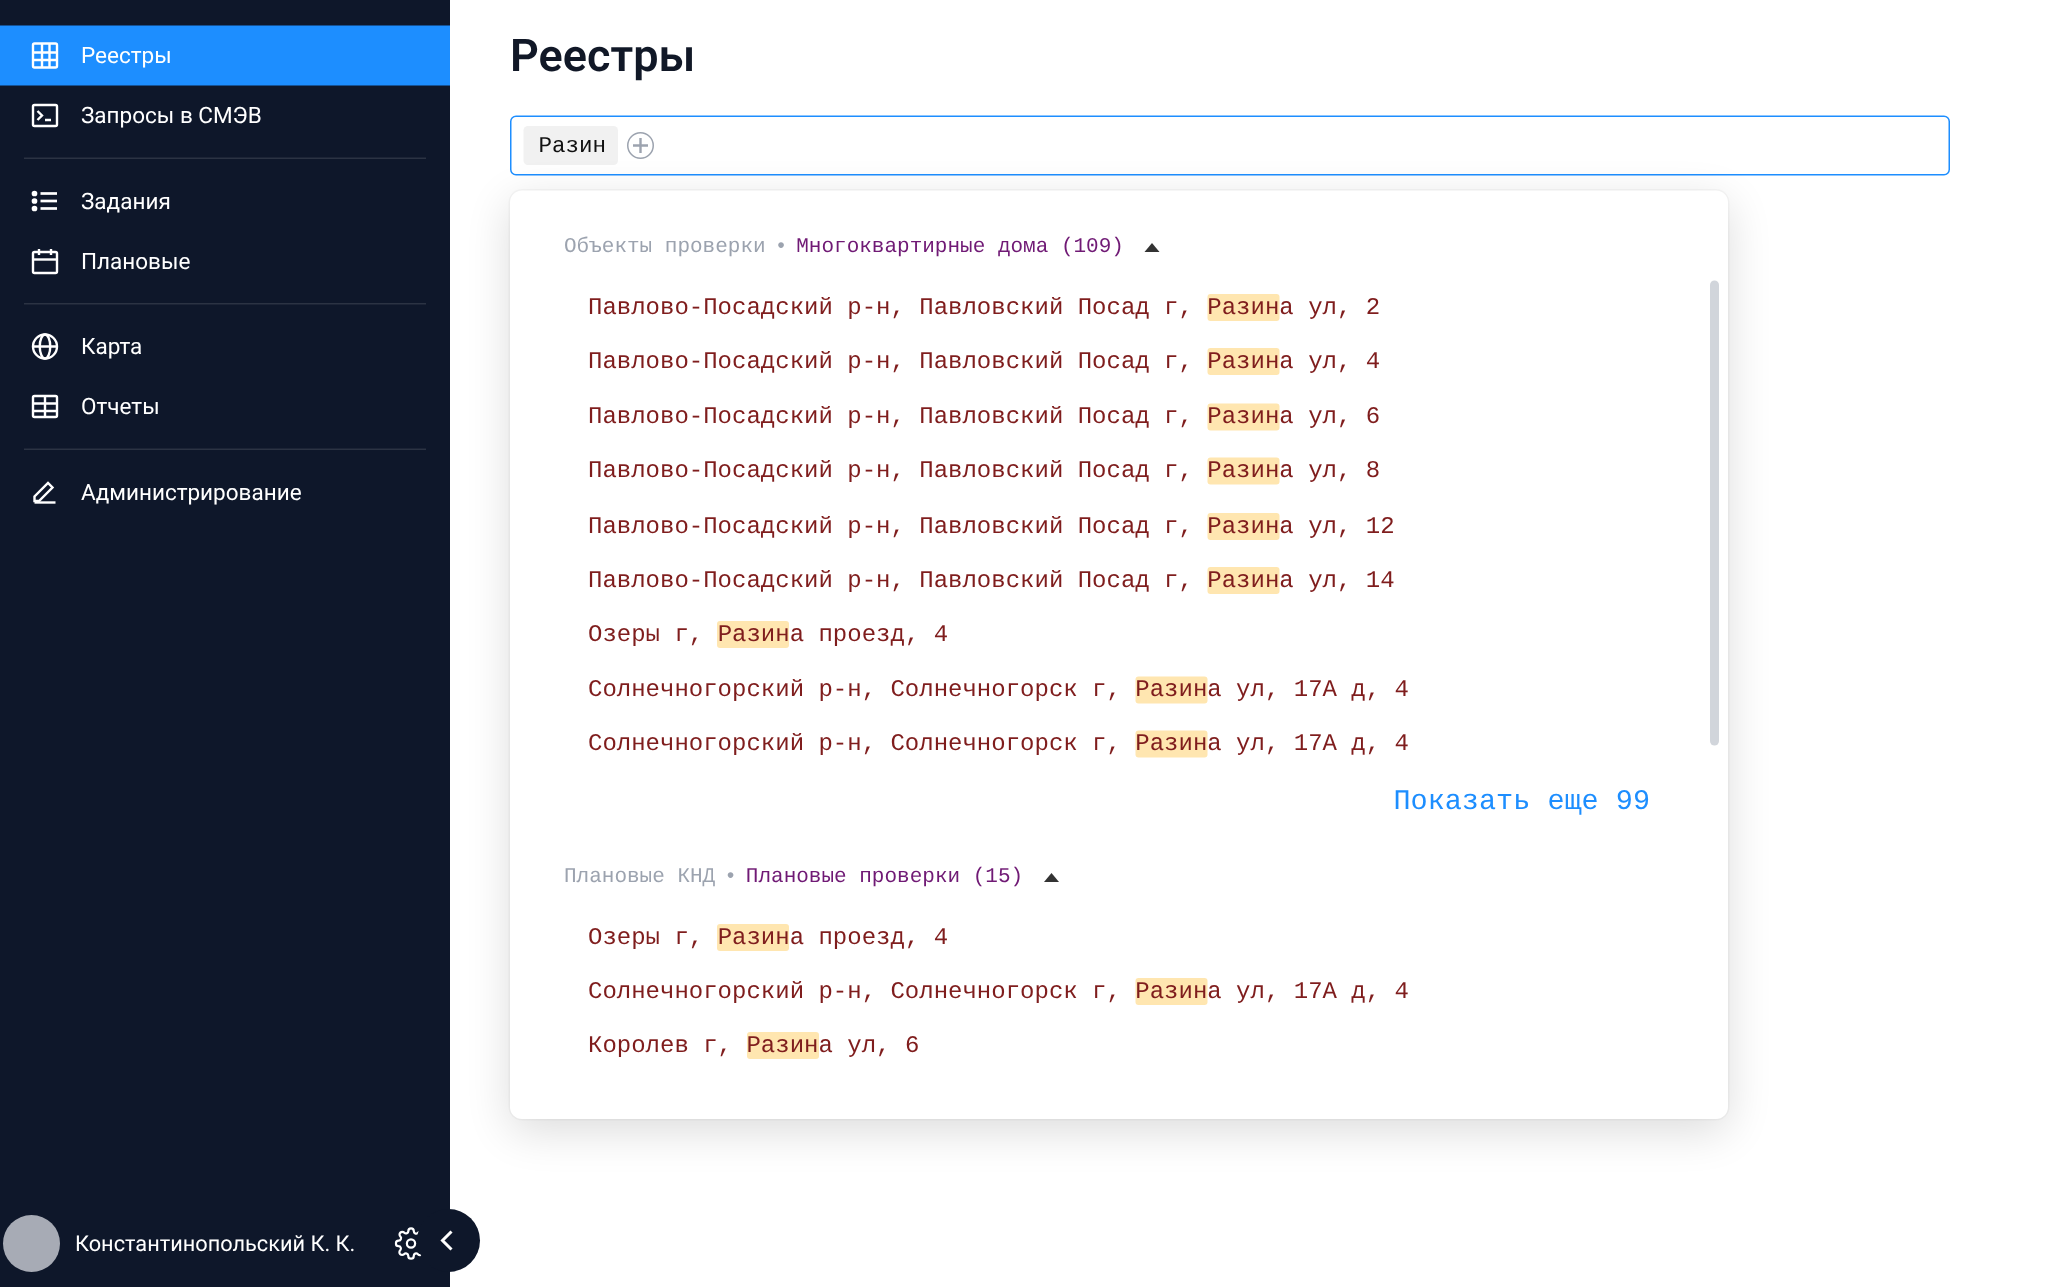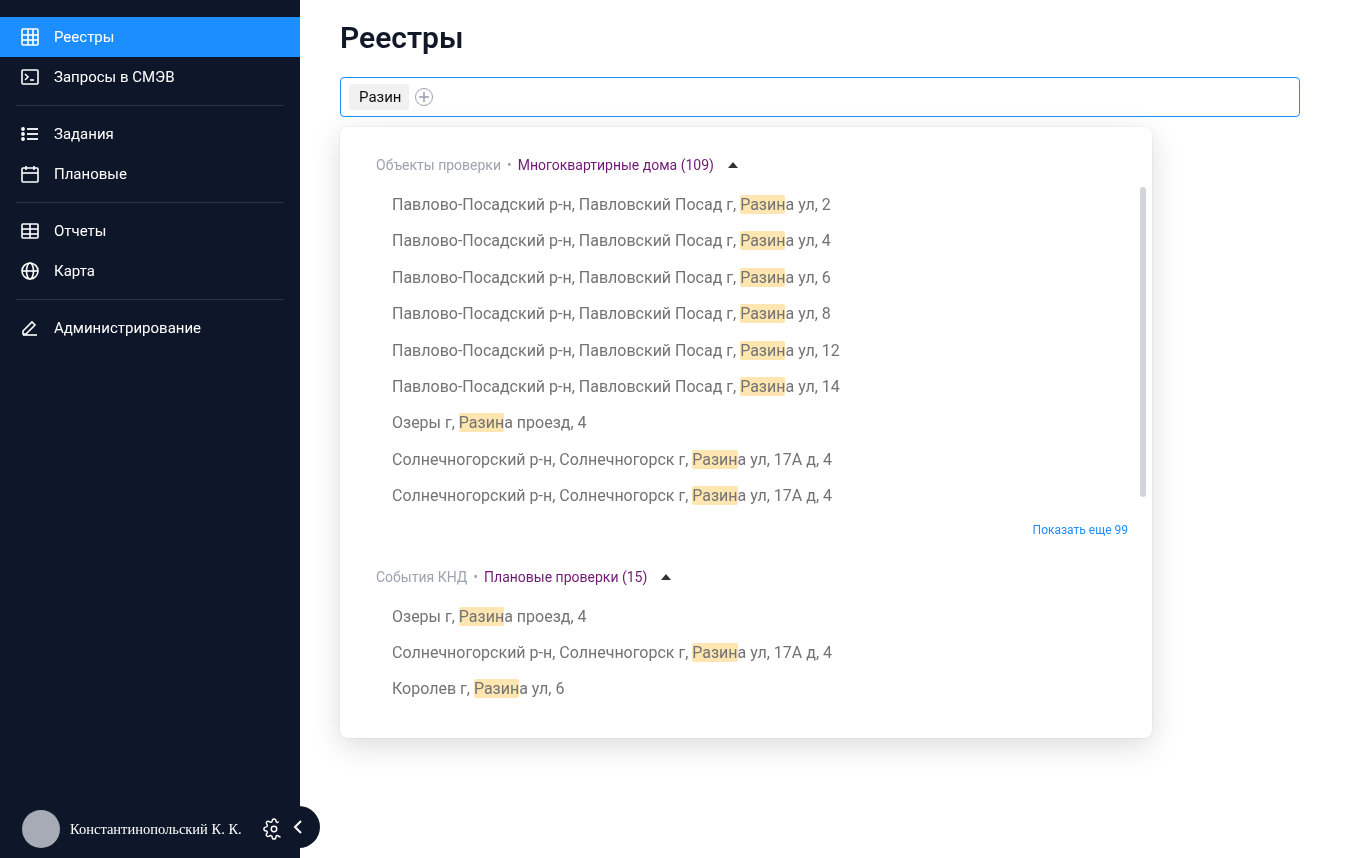--- a/index.html
+++ b/index.html
@@ -45,23 +45,22 @@
 .nav-item svg { stroke: currentColor; fill: none; }
 .nav-divider {
   height: 1px;
   background: rgba(255,255,255,.12);
   margin: 8px 16px;
 }
 .sidebar-footer {
   height: 58px;
   display: flex;
   align-items: center;
-  padding: 0 10px 0 22px;
+  padding: 0 10px 0 2px;
   position: relative;
-  font-family: Liberation Serif, serif;
 }
 .avatar {
   width: 38px; height: 38px; border-radius: 50%;
   background: #a7abb5;
   flex-shrink: 0;
 }
 .username {
   margin-left: 10px;
   font-size: 14.5px;
   color: #fff;
@@ -95,21 +94,21 @@
   padding: 20px 40px 0 40px;
   overflow: auto;
   position: relative;
 }
 .page-title {
   font-size: 30px;
   font-weight: 600;
   margin-bottom: 22px;
   color: #111827;
 }
-.search-wrap { position: relative; width: 960px; }
+.search-wrap { position: relative; width: 960px; font-family: Liberation Mono, monospace; }
 .search-box {
   display: flex;
   align-items: center;
   border: 1px solid #1d8eff;
   border-radius: 4px;
   height: 40px;
   padding: 0 8px;
 }
 .tag {
   display: inline-flex;
@@ -167,31 +166,31 @@
   position: absolute;
   right: 6px;
   top: 0;
   width: 6px;
   height: 310px;
   background: #d1d5db;
   border-radius: 3px;
 }
 .result-item {
   font-size: 16px;
-  color: #737373;
+  color: #7f1d1d;
   padding: 7px 52px;
   cursor: pointer;
   line-height: 1.4;
 }
 .hl { background: #ffe6b0; border-radius: 2px; padding: 0 0; }
 .show-more {
   text-align: right;
-  padding: 8px 24px 18px;
+  padding: 8px 52px 18px;
   color: #1d8eff;
-  font-size: 12px;
+  font-size: 19px;
   cursor: pointer;
 }
 .group2 { margin-top: 14px; }
 </style>
 </head>
 <body>
 
 <div class="app">
   <aside class="sidebar">
     <nav class="nav">
@@ -239,37 +238,37 @@
               <line x1="6" y1="2" x2="6" y2="6"></line>
               <line x1="14" y1="2" x2="14" y2="6"></line>
             </svg>
         </span>
         <span>Плановые</span>
       </div>
       <div class="nav-divider"></div>
       <div class="nav-item">
         <span class="icon">
           <svg width="20" height="20" viewBox="0 0 20 20" stroke-width="1.6">
+              <circle cx="10" cy="10" r="8"></circle>
+              <ellipse cx="10" cy="10" rx="3.5" ry="8"></ellipse>
+              <line x1="2" y1="10" x2="18" y2="10"></line>
+            </svg>
+        </span>
+        <span>Карта</span>
+      </div>
+      <div class="nav-item">
+        <span class="icon">
+          <svg width="20" height="20" viewBox="0 0 20 20" stroke-width="1.6">
               <rect x="2" y="3" width="16" height="14" rx="1"></rect>
               <line x1="2" y1="8" x2="18" y2="8"></line>
               <line x1="2" y1="13" x2="18" y2="13"></line>
               <line x1="10" y1="3" x2="10" y2="17"></line>
             </svg>
         </span>
         <span>Отчеты</span>
-      </div>
-      <div class="nav-item">
-        <span class="icon">
-          <svg width="20" height="20" viewBox="0 0 20 20" stroke-width="1.6">
-              <circle cx="10" cy="10" r="8"></circle>
-              <ellipse cx="10" cy="10" rx="3.5" ry="8"></ellipse>
-              <line x1="2" y1="10" x2="18" y2="10"></line>
-            </svg>
-        </span>
-        <span>Карта</span>
       </div>
       <div class="nav-divider"></div>
       <div class="nav-item">
         <span class="icon">
           <svg width="20" height="20" viewBox="0 0 20 20" stroke-width="1.6">
               <path d="M3 16 L3 13 L12 4 L15 7 L6 16 Z"></path>
               <line x1="3" y1="17" x2="17" y2="17"></line>
             </svg>
         </span>
         <span>Администрирование</span>
@@ -328,21 +327,21 @@
             <div class="result-item">Павлово-Посадский р-н, Павловский Посад г, <span class="hl">Разин</span>а ул, 12</div>
             <div class="result-item">Павлово-Посадский р-н, Павловский Посад г, <span class="hl">Разин</span>а ул, 14</div>
             <div class="result-item">Озеры г, <span class="hl">Разин</span>а проезд, 4</div>
             <div class="result-item">Солнечногорский р-н, Солнечногорск г, <span class="hl">Разин</span>а ул, 17А д, 4</div>
             <div class="result-item">Солнечногорский р-н, Солнечногорск г, <span class="hl">Разин</span>а ул, 17А д, 4</div>
           </div>
         <div class="show-more">Показать еще 99</div>
 
         <div class="group2">
           <div class="group-header">
-            <span>События КНД</span>
+            <span>Плановые КНД</span>
             <span>•</span>
             <span class="dark">Плановые проверки (15)</span>
             <span class="caret"></span>
           </div>
           <div class="item-list" id="list2">
               <div class="result-item">Озеры г, <span class="hl">Разин</span>а проезд, 4</div>
               <div class="result-item">Солнечногорский р-н, Солнечногорск г, <span class="hl">Разин</span>а ул, 17А д, 4</div>
               <div class="result-item">Королев г, <span class="hl">Разин</span>а ул, 6</div>
             </div>
         </div>

